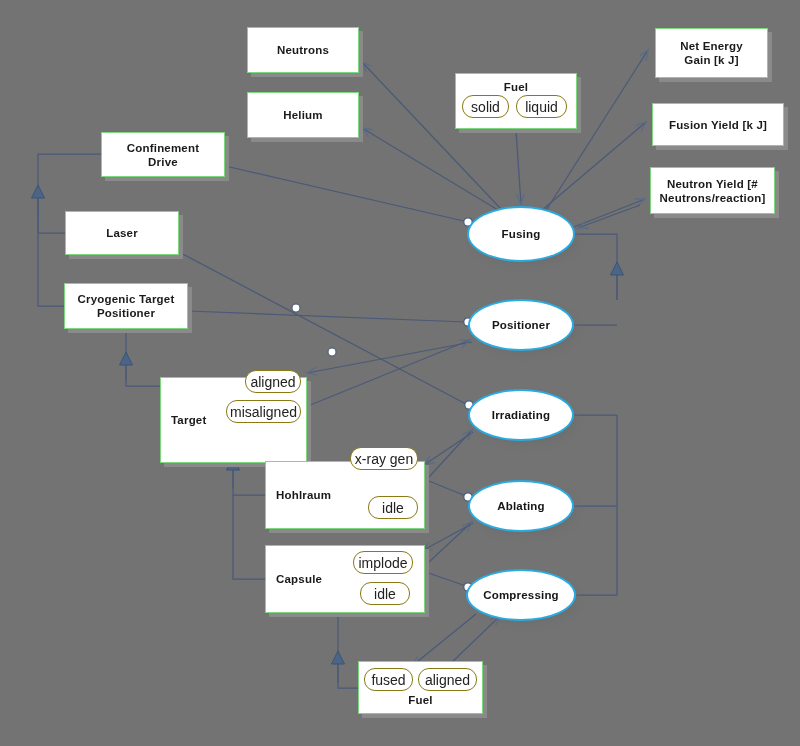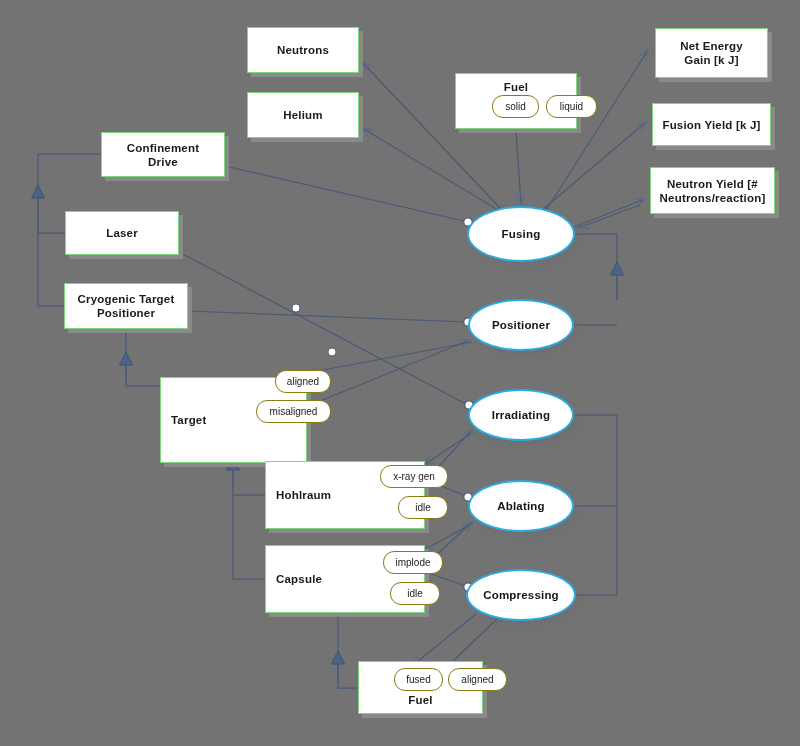--- a/index.html
+++ b/index.html
@@ -14,21 +14,21 @@
         letter-spacing:.2px;line-height:13px;text-align:center;white-space:nowrap;}
   .cname.ctr{left:0;right:0;top:50%;transform:translateY(-50%);}
   .cname.left{left:10px;top:50%;transform:translateY(-50%);text-align:left;}
   .cname.bot{left:0;right:0;bottom:6px;}
   .cname.topc{left:0;right:0;top:7px;}
   .cname.two{line-height:14px;}
 
   
   .pill{position:absolute;background:#ffffff;border:1.6px solid #8a7a16;
         border-radius:11px;box-sizing:border-box;display:flex;align-items:center;
-        justify-content:center;font-size:10px;color:#222;z-index:6;white-space:nowrap;margin-left:30px;}
+        justify-content:center;font-size:14px;color:#222;z-index:6;white-space:nowrap;}
 
   
   .ell{position:absolute;border-radius:50%;background:#ffffff;
        border:2.6px solid #29abe2;box-sizing:border-box;
        box-shadow:4px 5px 6px -2px rgba(110,110,110,.75);
        display:flex;align-items:center;justify-content:center;z-index:5;}
   .ell span{font-size:11.5px;font-weight:bold;color:#151515;letter-spacing:.2px;}
 </style>
 </head>
 <body>
@@ -116,21 +116,21 @@
   </div>
 
   <div class="cbox" style="left:455px;top:73px;width:122px;height:56px;">
     <div class="cname topc">Fuel</div>
   </div>
 
   <div class="cbox" style="left:655px;top:28px;width:113px;height:50px;">
     <div class="cname ctr two">Net&nbsp;Energy<br>Gain&nbsp;[k&nbsp;J]</div>
   </div>
 
-  <div class="cbox" style="left:652px;top:103px;width:119px;height:43px;">
+  <div class="cbox" style="left:652px;top:103px;width:132px;height:43px;">
     <div class="cname ctr">Fusion Yield [k J]</div>
   </div>
 
   <div class="cbox" style="left:650px;top:167px;width:125px;height:47px;">
     <div class="cname ctr two">Neutron&nbsp;Yield&nbsp;[#<br>Neutrons/reaction]</div>
   </div>
 
   <div class="cbox" style="left:101px;top:132px;width:124px;height:45px;">
     <div class="cname ctr two">Confinement<br>Drive</div>
   </div>
@@ -158,21 +158,21 @@
   <div class="cbox" style="left:358px;top:661px;width:125px;height:53px;">
     <div class="cname bot">Fuel</div>
   </div>
 
   <div class="pill" style="left:462px;top:95px;width:47px;height:23px;">solid</div>
   <div class="pill" style="left:516px;top:95px;width:51px;height:23px;">liquid</div>
 
   <div class="pill" style="left:245px;top:370px;width:56px;height:23px;">aligned</div>
   <div class="pill" style="left:226px;top:400px;width:75px;height:23px;">misaligned</div>
 
-  <div class="pill" style="left:350px;top:465px;width:68px;height:23px;">x-ray gen</div>
+  <div class="pill" style="left:350px;top:447px;width:68px;height:23px;">x-ray gen</div>
   <div class="pill" style="left:368px;top:496px;width:50px;height:23px;">idle</div>
 
   <div class="pill" style="left:353px;top:551px;width:60px;height:23px;">implode</div>
   <div class="pill" style="left:360px;top:582px;width:50px;height:23px;">idle</div>
 
   <div class="pill" style="left:364px;top:668px;width:49px;height:23px;">fused</div>
   <div class="pill" style="left:418px;top:668px;width:59px;height:23px;">aligned</div>
 
   <div class="ell" style="left:467px;top:206px;width:108px;height:56px;">
     <span>Fusing</span>

